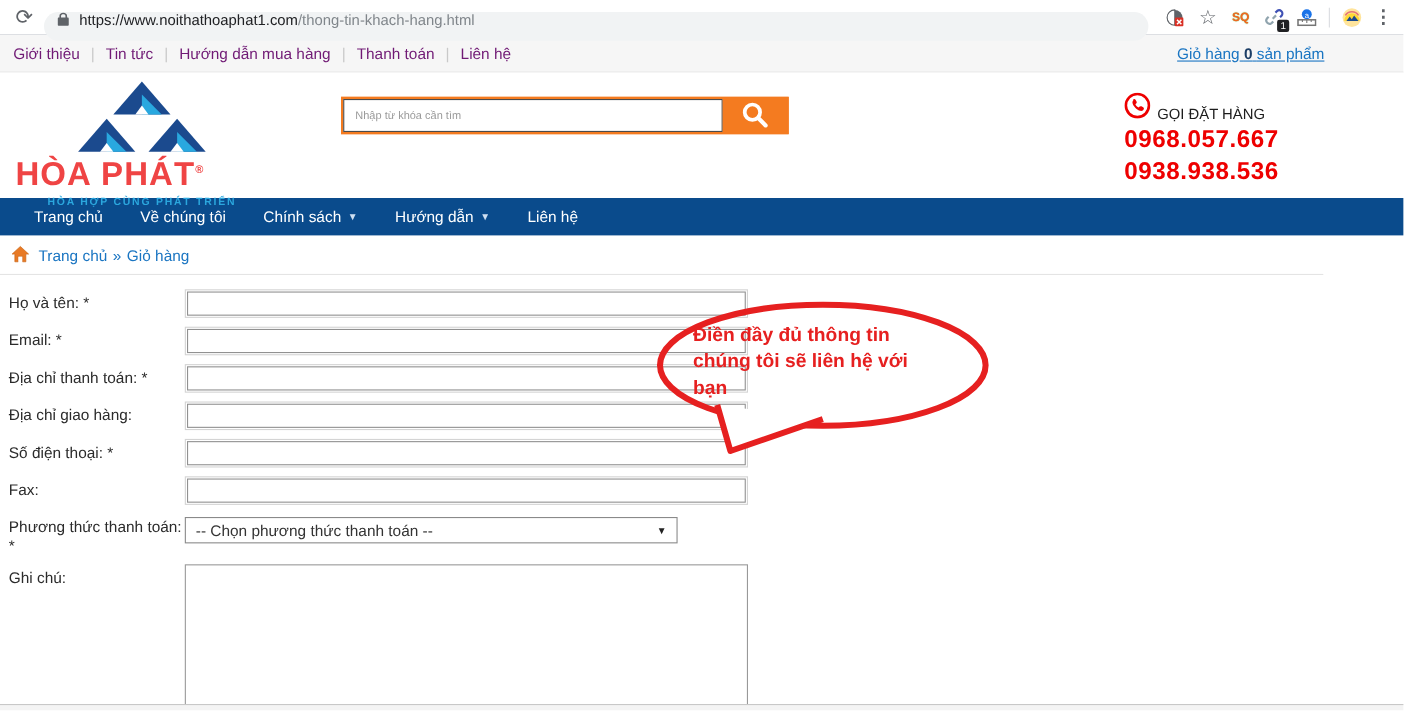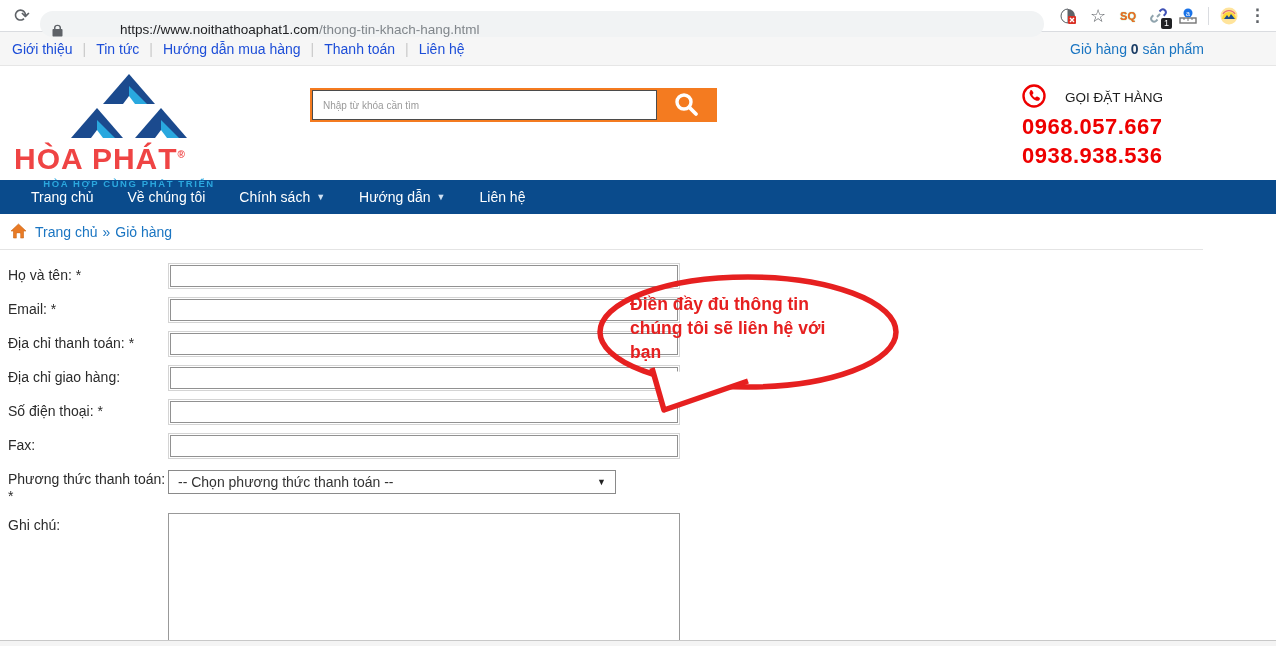--- a/index.html
+++ b/index.html
@@ -5,63 +5,63 @@
   * { margin:0; padding:0; box-sizing:border-box; }
   html,body { width:1276px; height:646px; overflow:hidden; background:#fff;
     font-family:"Liberation Sans", sans-serif; font-size:14px; color:#333; }
 
   
   .browser-bar { height:32px; background:#fff; border-bottom:1px solid #dadce0;
     display:flex; align-items:center; padding:0 8px; }
   .reload-ico { width:28px; height:28px; display:flex; align-items:center; justify-content:center;
     color:#5f6368; font-size:19px; cursor:pointer; }
   .omnibox { flex:1; height:26px; background:#f1f3f4; border-radius:14px; margin:16px 6px 0 4px;
-    display:flex; align-items:flex-end; padding:0 12px; min-width:0;gap:48px; }
+    display:flex; align-items:flex-start; padding:0 12px; min-width:0; }
   .lock-ico { margin-right:9px; display:flex; }
   .url { font-size:13.5px; white-space:nowrap; overflow:hidden; }
   .url .host { color:#202124; }
   .url .path { color:#80868b; }
   .chrome-icons { display:flex; align-items:center; gap:10px; padding:0 2px 0 8px; }
   .ext-ico { width:20px; height:20px; display:flex; align-items:center; justify-content:center;
     position:relative; cursor:pointer; }
   .star-ico { color:#5f6368; font-size:18px; }
   .sq-ico { font-weight:bold; font-size:11px; color:#f26722; text-shadow:0 0 1px #5bab2e; }
   .badge { position:absolute; bottom:-3px; right:-4px; background:#202124; color:#fff;
     font-size:9px; line-height:11px; padding:0 3px; border-radius:2px; }
   .sep-v { width:1px; height:18px; background:#dadce0; }
   .dots-ico { color:#5f6368; font-size:17px; font-weight:bold; letter-spacing:0; }
 
   
   .utility-bar { height:34px; background:#f6f6f6; border-bottom:1px solid #e6e6e6;
     display:flex; align-items:center; justify-content:space-between; padding:0 12px 0 12px; }
   .top-links { display:flex; align-items:center; }
-  .top-link { color:#1d4ed8; cursor:pointer; padding:0 10px;text-align:center; }
+  .top-link { color:#701a75; cursor:pointer; padding:0 10px;text-align:center; }
   .top-link:first-child { padding-left:0; }
   .link-sep { color:#c9c9c9; }
-  .cart-info { color:#1a75c2; padding-right:60px; }
+  .cart-info { color:#1a75c2; padding-right:60px;text-decoration:underline; }
   .cart-info b { color:#1c3e66; font-weight:bold; }
 
   
   .site-header { height:114px; background:#fff; position:relative; }
   .logo { position:absolute; left:14px; top:6px; width:230px; cursor:pointer; }
   .logo-tris { display:block; margin:0 auto; }
   .logo-title { color:#ef4444; font-weight:bold; font-size:30px; letter-spacing:1px;
     line-height:30px; white-space:nowrap; }
   .logo-reg { font-size:10px; vertical-align:super; }
   .logo-tagline { color:#2ba7de; font-weight:bold; font-size:9.5px; letter-spacing:1.6px;
     margin-top:4px; text-align:center; }
   .search-wrap { position:absolute; left:310px; top:22px; width:407px; height:34px;
     display:flex; border:2px solid #f47b20; background:#f47b20; }
   .search-input { flex:1; height:100%; border:1px solid #4b4b4b; padding:0 10px;
     font-size:10px; font-family:"Liberation Sans", sans-serif; color:#333; outline:none; }
   .search-input::placeholder { color:#9a9a9a; }
   .search-btn { width:58px; background:#f47b20; border:none; cursor:pointer;
     display:flex; align-items:center; justify-content:center; }
   .hotline { position:absolute; left:1022px; top:18px; }
-  .hotline-top { display:flex; align-items:center; gap:19px; color:#1c1c1c; font-size:13.5px; }
+  .hotline-top { display:flex; align-items:flex-end; gap:6px; color:#1c1c1c; font-size:13.5px; }
   .phone-number { color:#ee0000; font-weight:bold; font-size:22px; line-height:27px;
     margin-top:2px; letter-spacing:.5px; }
 
   
   .main-nav { height:34px; background:#0a4b8c; display:flex; align-items:stretch; }
   .catalog-btn { width:243px; background:#f47b20; border-radius:4px; display:flex;
     align-items:center; gap:12px; padding:0 12px; cursor:pointer; }
   .burger { display:flex; flex-direction:column; gap:3px; }
   .burger span { display:block; width:26px; height:4px; background:#fff; border-radius:2px; }
   .catalog-label { color:#fff; font-weight:bold; font-size:13px; }

